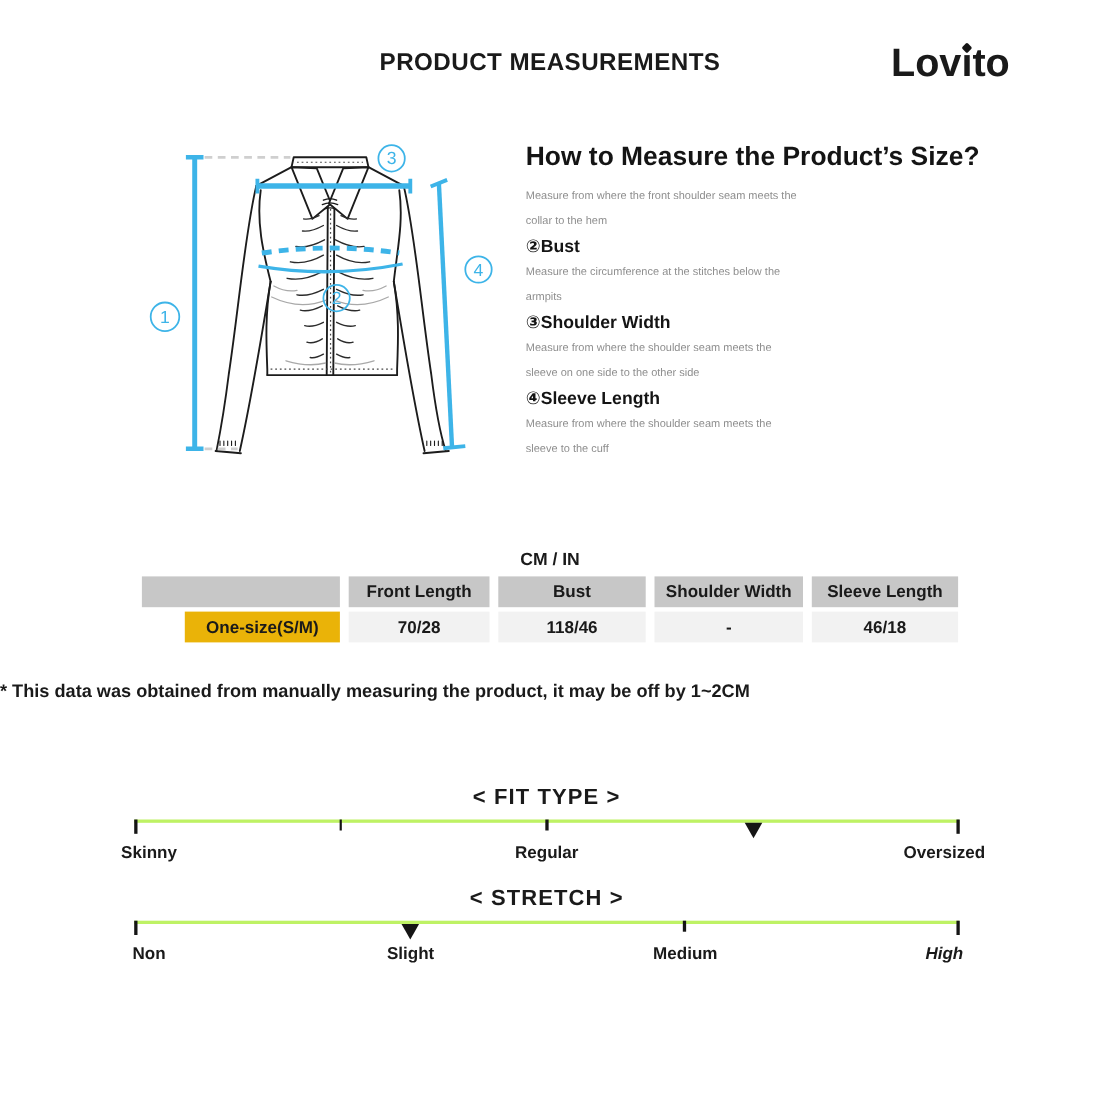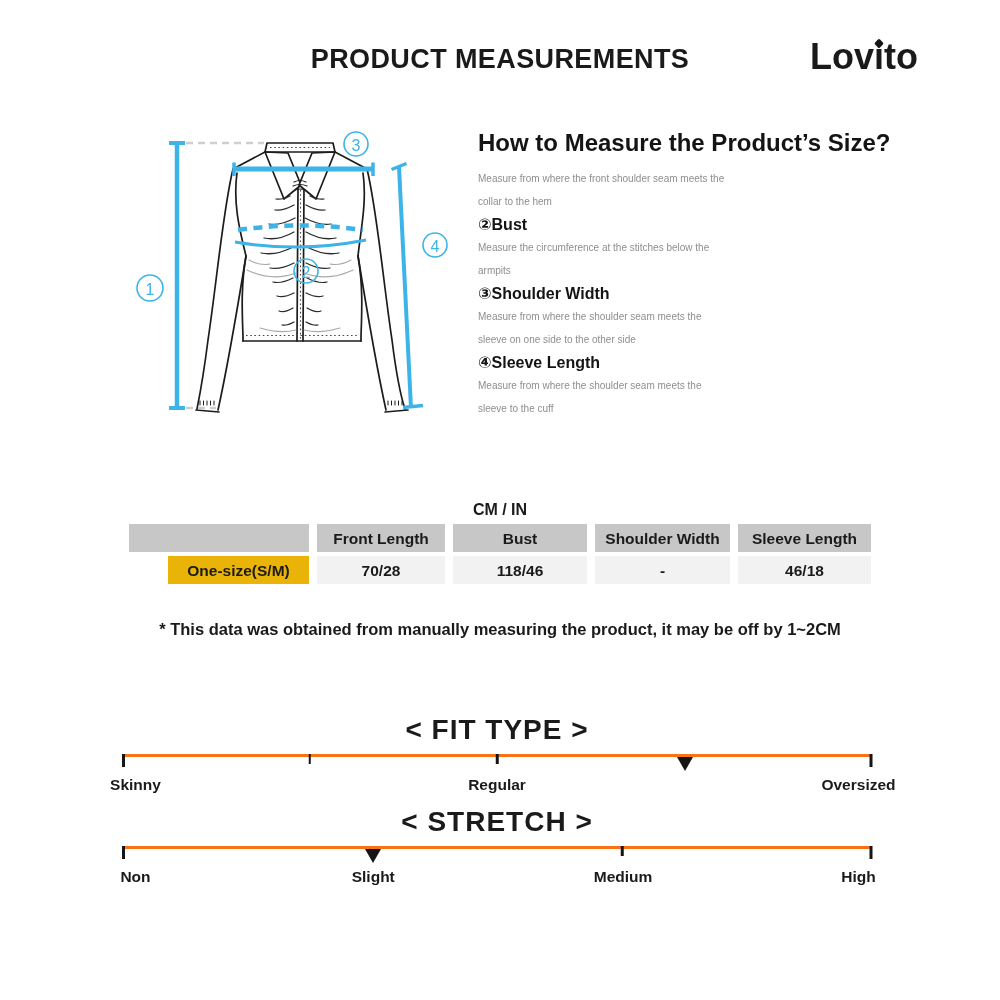--- a/index.html
+++ b/index.html
@@ -1,21 +1,21 @@
 <!DOCTYPE html>
 <html><head>
 <meta charset="utf-8">
 <style>
   html,body{margin:0;padding:0;background:#fff;}
   body{width:1000px;height:1000px;position:relative;overflow:hidden;
        font-family:"Liberation Sans","DejaVu Sans",sans-serif;color:#1a1a1a;}
   .abs{position:absolute;}
 
   
-  .page-title{left:0;right:0;top:44px;text-align:center;font-size:27px;font-weight:800;letter-spacing:.4px;}
+  .page-title{left:0;right:0;top:44px;text-align:center;font-size:22px;font-weight:800;letter-spacing:.4px;}
   .logo{top:36px;right:82px;font-size:36px;font-weight:800;letter-spacing:0;white-space:nowrap;}
   .logo .i-wrap{position:relative;display:inline-block;}
   .logo-dot{position:absolute;left:50%;top:4px;width:7px;height:7px;background:#151515;
             transform:translateX(-50%) rotate(45deg);border-radius:1.5px;}
 
   
   .diagram{left:120px;top:110px;width:340px;height:330px;}
 
   
   .howto{left:478px;top:129px;width:424px;}
@@ -27,26 +27,26 @@
   .unit-label{left:129px;top:501px;width:742px;text-align:center;font-size:16px;font-weight:700;}
   .size-table{left:129px;top:524px;display:grid;
               grid-template-columns:180px 128px 134px 135px 133px;
               column-gap:8px;row-gap:4px;font-size:15.5px;font-weight:700;}
   .size-table .cell{height:28px;line-height:29px;text-align:center;}
   .size-table .th{background:#c7c7c7;}
   .size-table .rowlabel{background:#eab308;margin-left:39px;}
   .size-table .val{background:#f2f2f2;}
 
   
-  .footnote{left:0;right:0;top:620px;text-align:center;font-size:16.5px;font-weight:700;}
+  .footnote{left:0;right:0;top:620px;text-align:left;font-size:16.5px;font-weight:700;}
 
   
   .scale{left:122px;width:750px;}
-  .scale-title{text-align:center;font-size:28px;font-weight:800;letter-spacing:1px;margin-bottom:8px;}
-  .scale-line{position:relative;height:3px;background:#f97316;}
+  .scale-title{text-align:center;font-size:20px;font-weight:800;letter-spacing:1px;margin-bottom:8px;}
+  .scale-line{position:relative;height:3px;background:#bef264;}
   .tick{position:absolute;top:0;width:2.5px;background:#151515;transform:translateX(-50%);}
   .tick.end{height:13px;}
   .tick.mid{height:10px;}
   .tick.t0{transform:none;}
   .tick.t100{transform:translateX(-100%);}
   .marker{position:absolute;top:3px;width:0;height:0;transform:translateX(-50%);
           border-left:8.5px solid transparent;border-right:8.5px solid transparent;
           border-top:14px solid #151515;}
   .scale-label{position:absolute;top:22px;transform:translateX(-50%);
                font-size:15.5px;font-weight:700;white-space:nowrap;}
@@ -189,15 +189,15 @@
 <div class="abs scale stretch-scale">
   <div class="scale-title">&lt; STRETCH &gt;</div>
   <div class="scale-line">
     <div class="tick end t0" style="left: 0%;"></div>
     <div class="tick mid" style="left: 66.7%;"></div>
     <div class="tick end t100" style="left: 100%;"></div>
     <div class="marker" style="left: 33.5%;"></div>
     <div class="scale-label" style="left: 1.8%;">Non</div>
     <div class="scale-label" style="left: 33.5%;">Slight</div>
     <div class="scale-label" style="left: 66.8%;">Medium</div>
-    <div class="scale-label" style="left: 98.2%;">High</div>
+    <div class="scale-label" style="left: 98.2%; font-style: italic;">High</div>
   </div>
 </div>
 
 </body></html>

